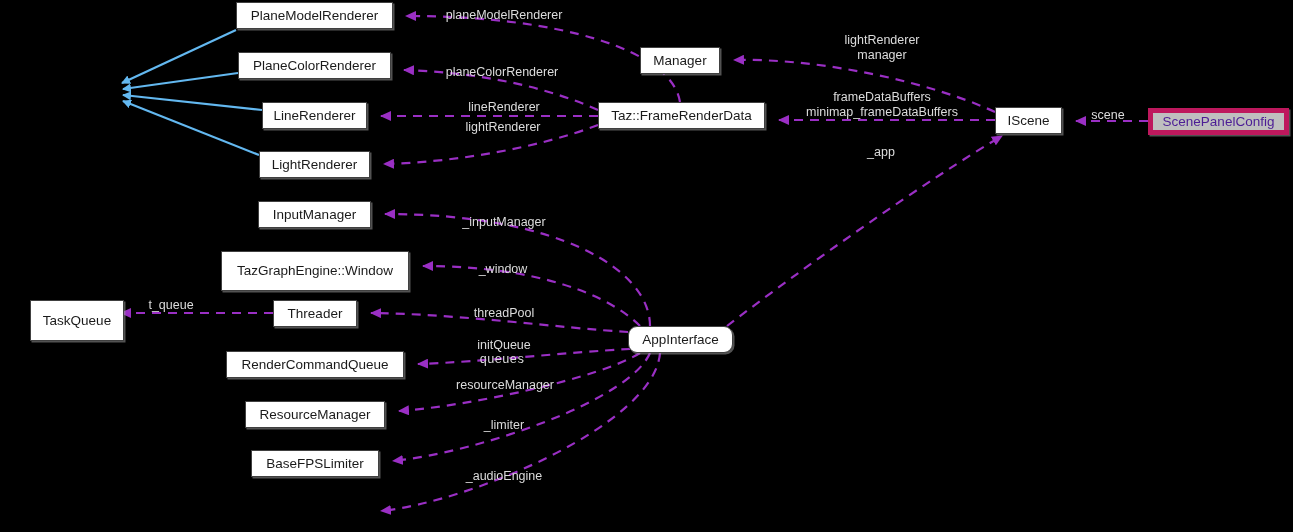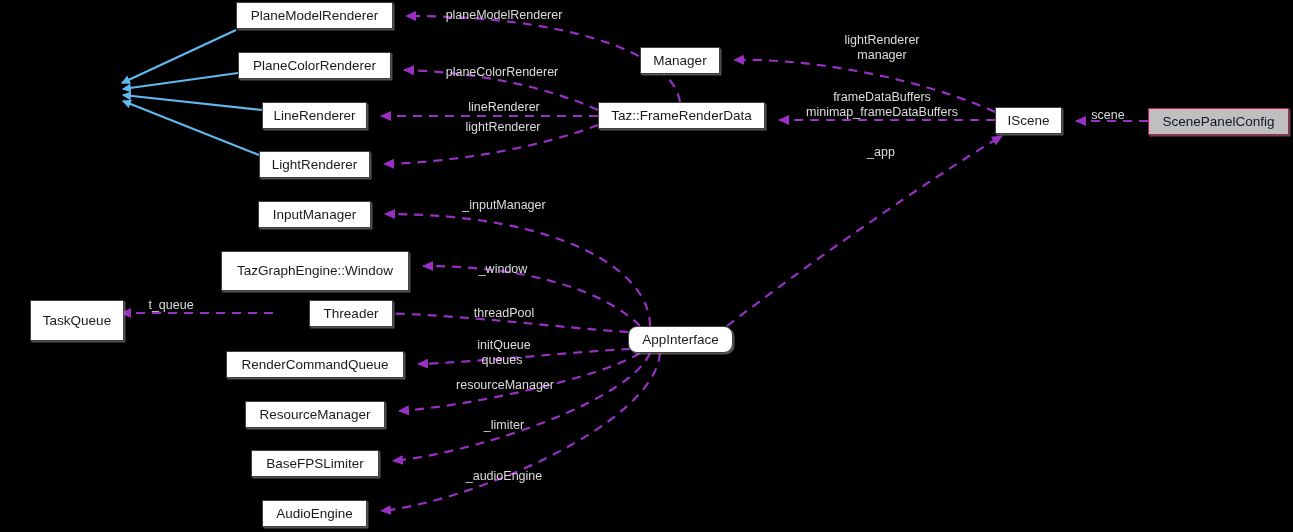--- a/index.html
+++ b/index.html
@@ -33,22 +33,22 @@
     line-height: 1;
     display: flex;
     align-items: center;
     justify-content: center;
     white-space: nowrap;
     box-shadow: 1.5px 1.5px 0 rgba(150,150,150,0.55);
     z-index: 5;
   }
   .node.focus {
     background: #BFBFBF;
-    border: 1px solid #be185d;
-    color: #0f172a;
+    border: 5px solid #be185d;
+    color: #4c1d95;
   }
   .edge-label {
     position: absolute;
     color: #DCDCDC;
     font-size: 12.5px;
     line-height: 14px;
     white-space: nowrap;
     text-align: center;
     z-index: 4;
   }
@@ -109,34 +109,31 @@
   </div>
   <div class="node" style="left:258px;top:201px;width:113px;height:27px;">
     <span>InputManager</span>
   </div>
   <div class="node" style="left:221px;top:251px;width:188px;height:40px;">
     <span>TazGraphEngine::Window</span>
   </div>
   <div class="node" style="left:30px;top:300px;width:94px;height:41px;">
     <span>TaskQueue</span>
   </div>
-  <div class="node" style="left:273px;top:300px;width:84px;height:27px;margin-left:36px;">
+  <div class="node" style="left:273px;top:300px;width:84px;height:27px;">
     <span>Threader</span>
   </div>
   <div class="node" style="left:226px;top:351px;width:178px;height:27px;">
     <span>RenderCommandQueue</span>
   </div>
   <div class="node" style="left:245px;top:401px;width:140px;height:27px;">
     <span>ResourceManager</span>
   </div>
   <div class="node" style="left:251px;top:450px;width:128px;height:27px;">
     <span>BaseFPSLimiter</span>
-  </div>
-  <div class="node" style="left:262px;top:500px;width:105px;height:27px;">
-    <span>AudioEngine</span>
   </div>
   <div class="node" style="left:598px;top:102px;width:167px;height:27px;">
     <span>Taz::FrameRenderData</span>
   </div>
   <div class="node" style="left:640px;top:47px;width:80px;height:27px;">
     <span>Manager</span>
   </div>
   <div class="node" style="left:628px;top:326px;width:105px;height:27px;border-radius:9px;">
     <span>AppInterface</span>
   </div>
@@ -150,23 +147,23 @@
   <div class="edge-label" style="left:434px;top:8px;width:140px;">planeModelRenderer</div>
   <div class="edge-label" style="left:434px;top:65px;width:136px;">planeColorRenderer</div>
   <div class="edge-label" style="left:456px;top:100px;width:96px;">lineRenderer</div>
   <div class="edge-label" style="left:452px;top:120px;width:102px;">lightRenderer</div>
   <div class="edge-label" style="left:826px;top:33px;width:112px;">lightRenderer</div>
   <div class="edge-label" style="left:851px;top:48px;width:62px;">manager</div>
   <div class="edge-label" style="left:809px;top:90px;width:146px;">frameDataBuffers</div>
   <div class="edge-label" style="left:787px;top:105px;width:190px;">minimap_frameDataBuffers</div>
   <div class="edge-label" style="left:1086px;top:108px;width:44px;">scene</div>
   <div class="edge-label" style="left:862px;top:145px;width:38px;">_app</div>
-  <div class="edge-label" style="left:452px;top:198px;width:104px;text-align:center;">_inputManager</div>
+  <div class="edge-label" style="left:452px;top:215px;width:104px;text-align:center;">_inputManager</div>
   <div class="edge-label" style="left:470px;top:262px;width:66px;">_window</div>
   <div class="edge-label" style="left:140px;top:298px;width:62px;">t_queue</div>
   <div class="edge-label" style="left:464px;top:306px;width:80px;">threadPool</div>
   <div class="edge-label" style="left:470px;top:338px;width:68px;">initQueue</div>
-  <div class="edge-label" style="left:475px;top:353px;width:54px;">queues</div>
+  <div class="edge-label" style="left:475px;top:353px;width:54px;font-family:Liberation Mono, monospace;">queues</div>
   <div class="edge-label" style="left:443px;top:378px;width:124px;">resourceManager</div>
   <div class="edge-label" style="left:475px;top:418px;width:58px;">_limiter</div>
   <div class="edge-label" style="left:455px;top:469px;width:98px;">_audioEngine</div>
 
 </div>
 
 </body></html>

